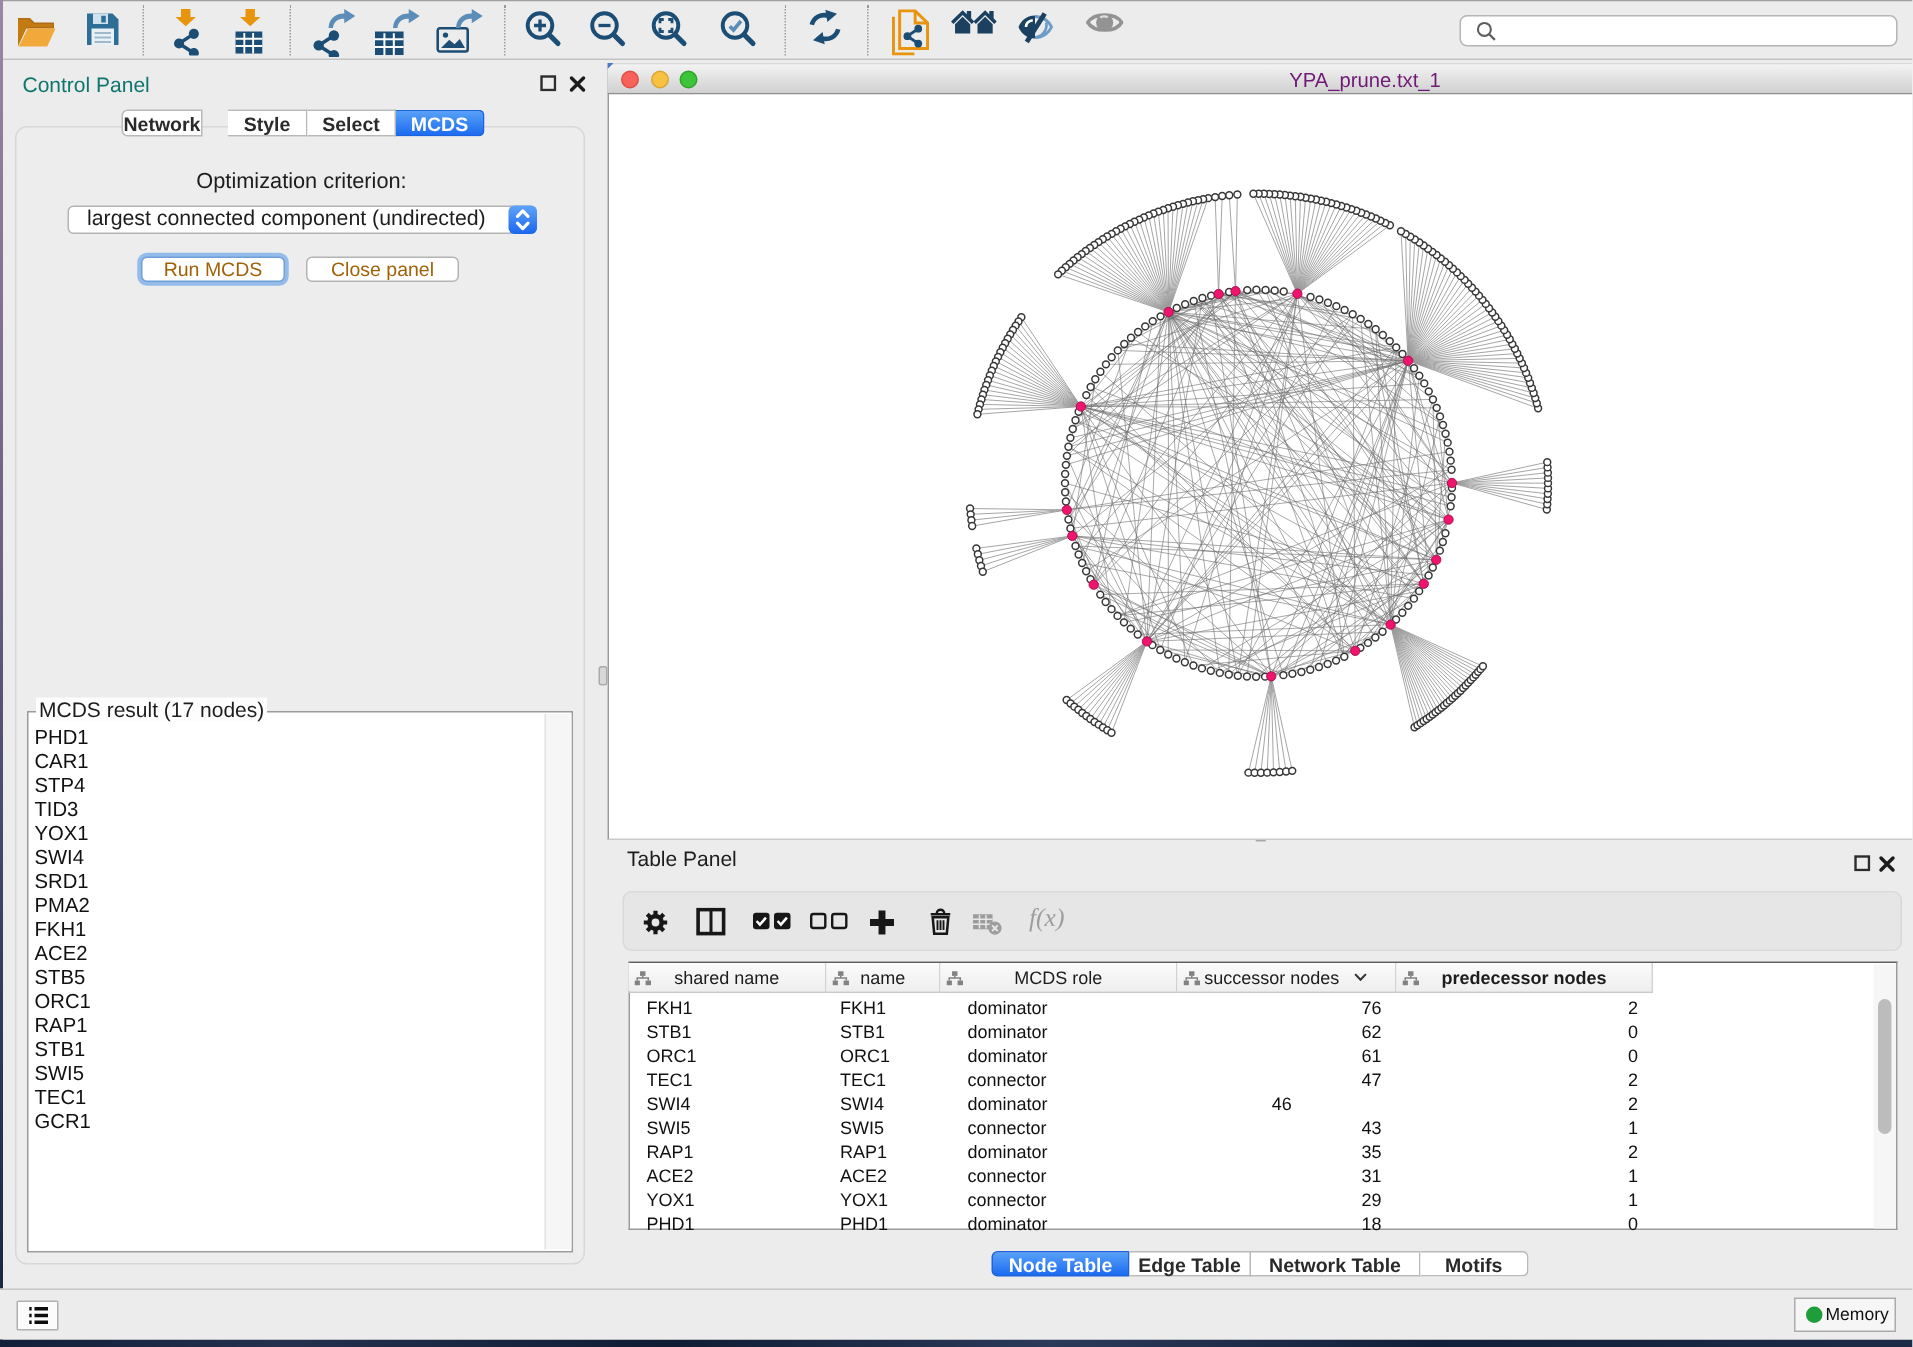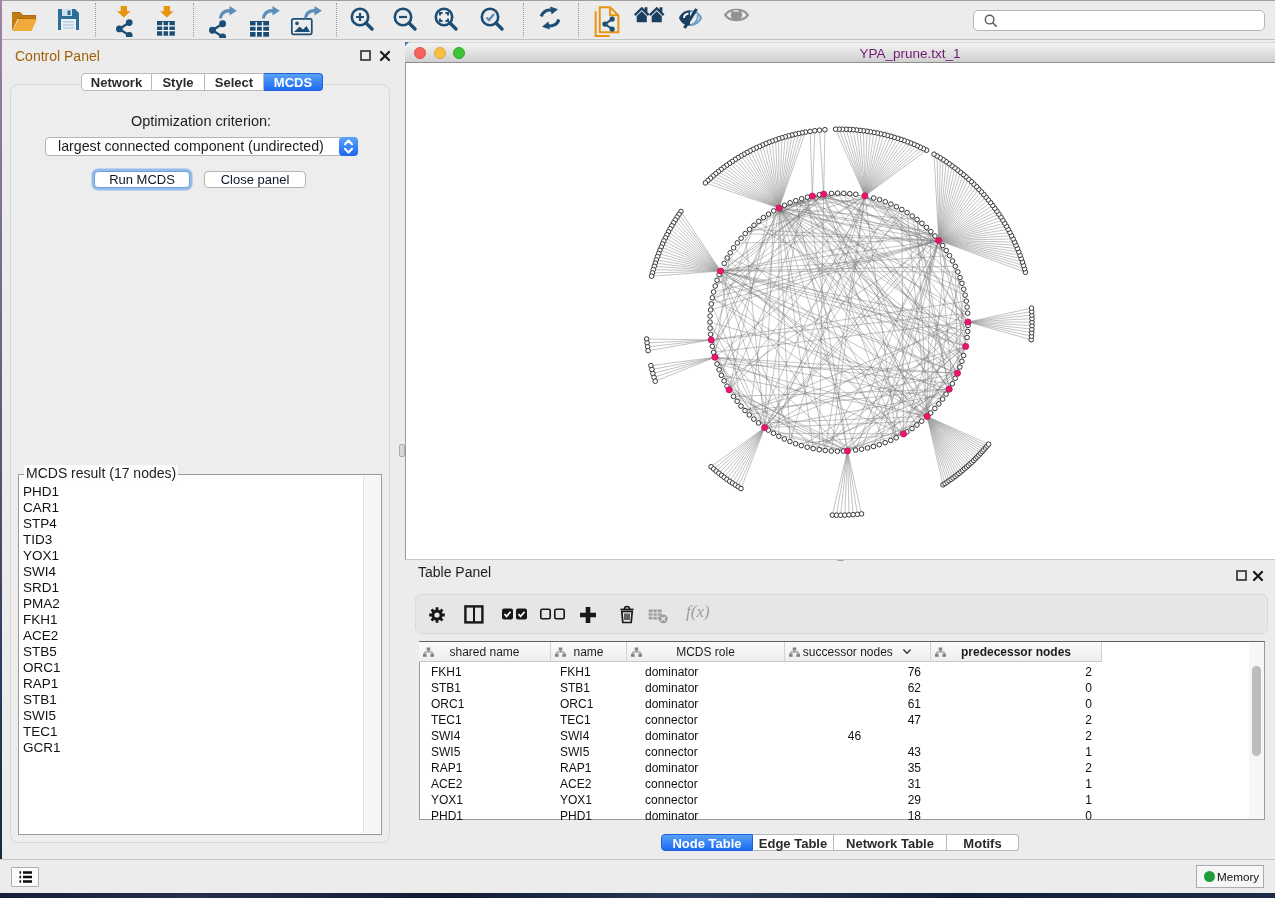--- a/index.html
+++ b/index.html
@@ -10,30 +10,30 @@
   #edgeL { left:0; top:0; width:2px; height:898px; background:linear-gradient(#9e85a5,#6e5f86 40%,#2c3a5e 75%,#152440); }
   #edgeB { left:0; top:893px; width:1275px; height:5px; background:linear-gradient(90deg,#131f38,#25304e 15%,#101c33 35%,#2c3a5a 55%,#121f38 75%,#1e2b47); }
   #topline { left:0; top:0; width:1275px; height:1px; background:#9f9f9f; }
   
   #toolbar { left:2px; top:1px; width:1273px; height:39px; background:#ececec; border-bottom:1px solid #c2c2c2; }
   .tsep { position:absolute; top:3px; width:1px; height:34px; border-left:1px dotted #9a9a9a; }
   .ticon { position:absolute; top:6px; }
   
   #search { left:973px; top:10px; width:292px; height:21px; background:#fff; border:1px solid #b5b5b5; border-radius:5px; }
   
-  #cp-title { left:15px; top:48px; font-size:14px; color:#a16207; }
+  #cp-title { left:15px; top:48px; font-size:14px; color:#0f766e; }
   #cp-panel { left:10px; top:84px; width:380px; height:759px; background:#ededed; border:1px solid #d8d8d8; border-radius:8px; }
   .seg { position:absolute; top:73px; height:18px; line-height:18px; font-size:13px; font-weight:bold; text-align:center; color:#2a2a2a; background:#fff; border:1px solid #b9b9b9; border-left:none; }
   .seg.first { border-left:1px solid #b9b9b9; border-radius:4px 0 0 4px; }
   .seg.last  { border-radius:0 4px 4px 0; }
   .seg.sel { background:linear-gradient(#58a1f8,#1d6bf1); color:#fff; border-color:#1d63dd; }
   #optlabel { left:10px; top:113px; width:382px; text-align:center; font-size:14.5px; color:#1d1d1d; }
   #dropdown { left:45px; top:137px; width:313px; height:19px; background:#fff; border:1px solid #b4b4b4; border-radius:4px; font-size:14.2px; color:#1d1d1d; line-height:17.5px; padding-left:12px; }
   #dd-btn { right:-1px; top:-1px; width:19px; height:19px; border-radius:4px; background:linear-gradient(#5ea4f9,#1c66ef); position:absolute; }
-  .btn { position:absolute; top:171px; height:17px; background:#fff; border:1px solid #b4b4b4; border-radius:4px; font-size:13px; color:#0f172a; text-align:center; line-height:15px; }
+  .btn { position:absolute; top:171px; height:17px; background:#fff; border:1px solid #b4b4b4; border-radius:4px; font-size:13px; color:#a16207; text-align:center; line-height:15px; }
   #runbtn { left:94px; width:96px; box-shadow:0 0 0 2.5px #94bbea; border-color:#6f9fd8; }
   #closebtn { left:204px; width:102px; }
   
   #mcds-box { left:18px; top:474px; width:364px; height:361px; background:#fff; border:1px solid #9a9a9a; }
   #mcds-legend { left:24px; top:465px; background:#fdfdfd; padding:0 2px; font-size:14px; color:#1d1d1d; }
   #mcds-list { left:23px; top:484px; font-size:13.5px; color:#111; line-height:16px; }
   #mcds-sb { left:363px; top:476px; width:18px; height:357px; background:#f6f6f6; border-left:1px solid #e4e4e4; }
   
   #grip { left:399px; top:444px; width:6px; height:13px; background:#d8d8d8; border:1px solid #aaa; border-radius:2px; }
   
@@ -215,21 +215,21 @@
   </svg>
 <div class="tsep" style="left:95px"></div>
 <div class="tsep" style="left:193px"></div>
 <div class="tsep" style="left:336px"></div>
 <div class="tsep" style="left:523px"></div>
 <div class="tsep" style="left:578px"></div>
 <div class="abs" id="search"></div>
 
 <div class="abs" id="cp-title">Control Panel</div>
 <div class="abs" id="cp-panel"></div>
-<div class="seg first" style="left:81px;width:71px;">Network</div>
+<div class="seg first" style="left:81px;width:54px;">Network</div>
 <div class="seg" style="left:152px;width:53px;">Style</div>
 <div class="seg" style="left:205px;width:59px;">Select</div>
 <div class="seg sel last" style="left:264px;width:59px;">MCDS</div>
 <div class="abs" id="optlabel">Optimization criterion:</div>
 <div class="abs" id="dropdown">largest connected component (undirected)<div id="dd-btn"><svg width="19" height="19" viewBox="0 0 19 19">
         <path d="M6 7.2 L9.5 3.6 L13 7.2 M6 11.8 L9.5 15.4 L13 11.8" stroke="#fff" stroke-width="2.1" fill="none" stroke-linecap="round" stroke-linejoin="round"></path>
       </svg></div></div>
 <div class="btn" id="runbtn">Run MCDS</div>
 <div class="btn" id="closebtn">Close panel</div>
 <div class="abs" id="mcds-box"></div>

